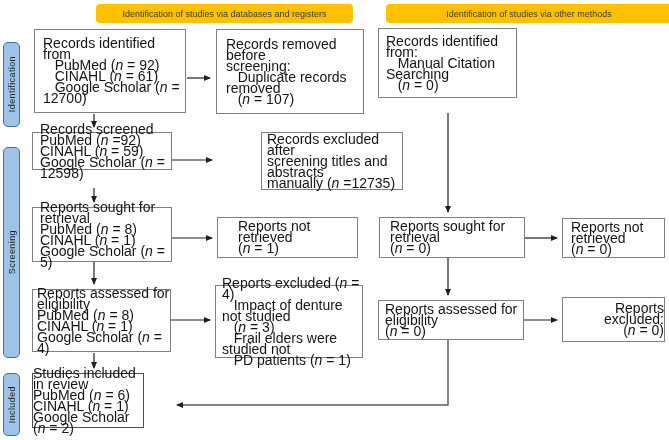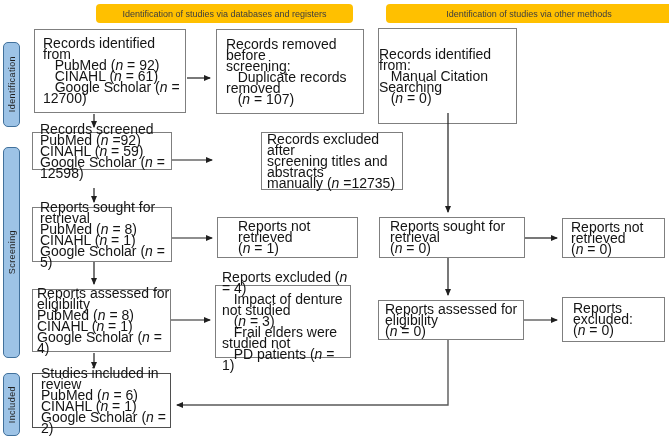--- a/index.html
+++ b/index.html
@@ -85,51 +85,51 @@
   </div>
   <div class="box" style="left:32px; top:132px; width:140px; height:38px; padding-left:7px;">
     <div class="box-text">Records screened<br>PubMed (<i>n</i> =92)<br>CINAHL (<i>n</i> = 59)<br>Google Scholar (<i>n</i> = 12598)</div>
   </div>
   <div class="box" style="left:32px; top:207px; width:140px; height:55px; padding-left:7px;">
     <div class="box-text">Reports sought for retrieval<br>PubMed (<i>n</i> = 8)<br>CINAHL (<i>n</i> = 1)<br>Google Scholar (<i>n</i> = 5)</div>
   </div>
   <div class="box" style="left:32px; top:289px; width:139px; height:63px; padding-left:4px;">
     <div class="box-text">Reports assessed for eligibility<br>PubMed (<i>n</i> = 8)<br>CINAHL (<i>n</i> = 1)<br>Google Scholar (<i>n</i> = 4)</div>
   </div>
-  <div class="box box-dark" style="left:32px; top:373px; width:139px; height:55px; padding-left:8px;">
+  <div class="box box-dark" style="left:32px; top:373px; width:112px; height:55px; ">
     <div class="box-text">Studies included in review<br>PubMed (<i>n</i> = 6)<br>CINAHL (<i>n</i> = 1)<br>Google Scholar (<i>n</i> = 2)</div>
   </div>
 
   <div class="box" style="left:216px; top:29px; width:148px; height:85px; padding-left:9px;">
     <div class="box-text">Records removed before<br>screening:<br>   Duplicate records removed<br>   (<i>n</i> = 107)</div>
   </div>
   <div class="box" style="left:217px; top:132px; width:142px; height:58px; padding-left:5px;margin-left:44px;">
     <div class="box-text">Records excluded after<br>screening titles and abstracts<br>manually (<i>n</i> =12735)</div>
   </div>
   <div class="box" style="left:217px; top:217px; width:141px; height:41px; padding-left:20px;">
     <div class="box-text">Reports not retrieved<br>(<i>n</i> = 1)</div>
   </div>
-  <div class="box" style="left:215px; top:285px; width:136px; height:73px; padding-left:6px;">
+  <div class="box" style="left:215px; top:285px; width:148px; height:73px; padding-left:6px;">
     <div class="box-text">Reports excluded (<i>n</i> = 4)<br>   Impact of denture not studied<br>   (<i>n</i> = 3)<br>   Frail elders were studied not<br>   PD patients (<i>n</i> = 1)</div>
   </div>
 
-  <div class="box" style="left:378px; top:28px; width:139px; height:96px; ">
+  <div class="box" style="left:378px; top:28px; width:139px; height:70px; padding-left:7px;">
     <div class="box-text">Records identified from:<br>   Manual Citation Searching<br>   (<i>n</i> = 0)</div>
   </div>
   <div class="box" style="left:379px; top:217px; width:146px; height:41px; padding-left:10px;">
     <div class="box-text">Reports sought for retrieval<br>(<i>n</i> = 0)</div>
   </div>
   <div class="box" style="left:378px; top:300px; width:146px; height:40px; padding-left:6px;">
     <div class="box-text">Reports assessed for eligibility<br>(<i>n</i> = 0)</div>
   </div>
 
   <div class="box" style="left:562px; top:218px; width:103px; height:40px; padding-left:8px;">
     <div class="box-text">Reports not retrieved<br>(<i>n</i> = 0)</div>
   </div>
-  <div class="box" style="left:562px; top:297px; width:103px; height:45px; padding-left:10px;">
+  <div class="box" style="left:562px; top:297px; width:103px; height:45px; padding-left:10px;text-align:right;">
     <div class="box-text">Reports excluded:<br>(<i>n</i> = 0)</div>
   </div>
 
   <svg class="arrows" viewBox="0 0 669 440">
     <defs>
       <marker id="ah" markerWidth="7" markerHeight="7" refX="6" refY="3" orient="auto" markerUnits="userSpaceOnUse">
         <path d="M0,0 L7,3 L0,6 Z" fill="#1f1f1f" style="fill:var(--c-arrow,#1f1f1f)"></path>
       </marker>
       <marker id="ahg" markerWidth="7" markerHeight="7" refX="6" refY="3" orient="auto" markerUnits="userSpaceOnUse">
         <path d="M0,0 L7,3 L0,6 Z" fill="#3a3a3a" style="fill:var(--c-arrow,#1f1f1f)"></path>

